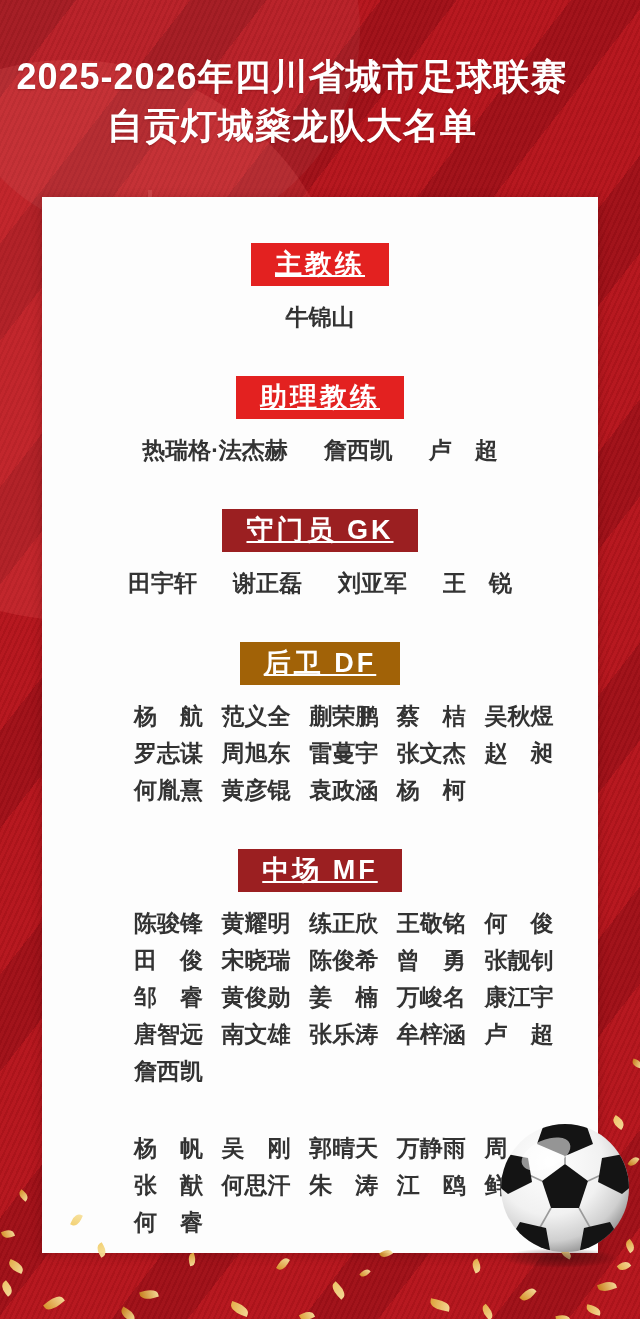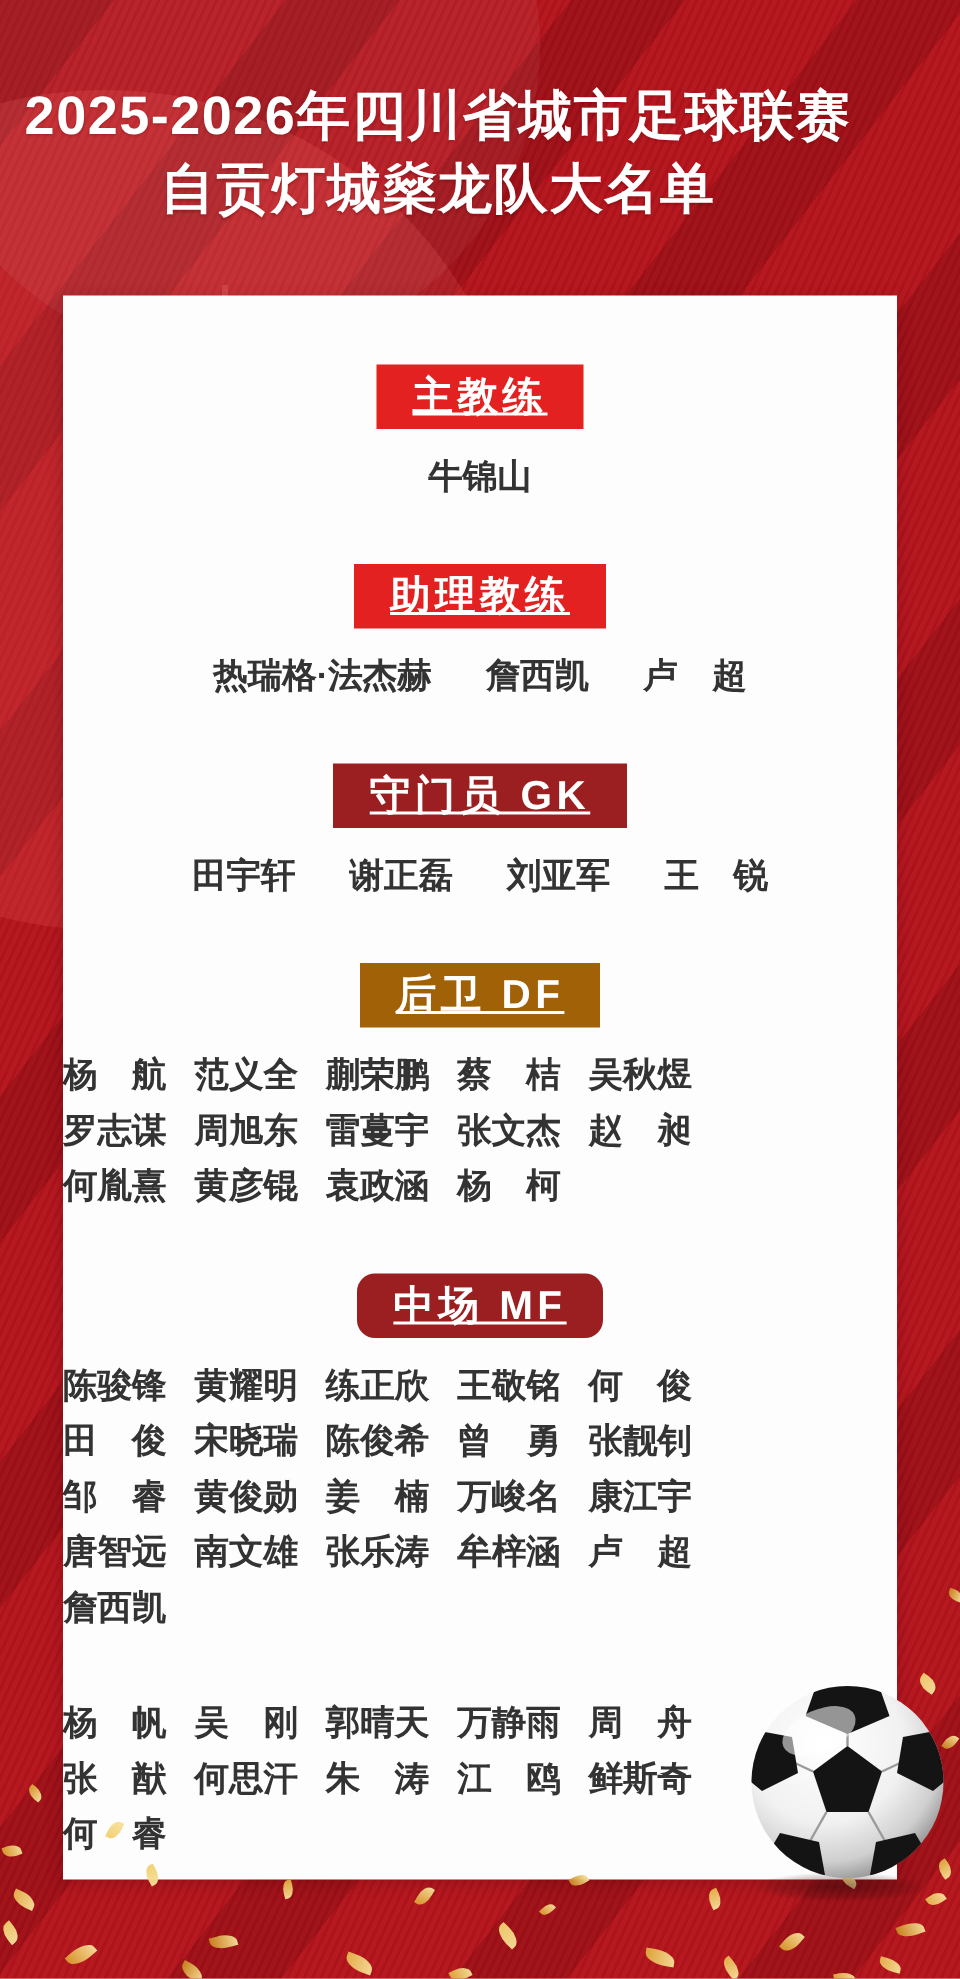--- a/index.html
+++ b/index.html
@@ -34,21 +34,21 @@
   .badge{
     display:inline-block;color:#ffffff;font-weight:800;font-size:27px;line-height:27px;
     padding:8px 24px;letter-spacing:3px;margin-bottom:13px;text-decoration:underline;
   }
   .badge.bright{background:#e32120;}
   .badge.dark{background:#9b1f21;}
   .row{font-weight:700;font-size:23px;color:#333333;line-height:37px;text-align:right;}
   .row.center{display:flex;justify-content:center;gap:36px;}
   .row.grid5{
     display:grid;grid-template-columns:repeat(5,1fr);
-    width:438px;text-align:left;
+    width:438px;margin-left:92px;text-align:left;
   }
   .player{white-space:nowrap;}
 
   .ball-wrap{position:absolute;left:494px;top:1118px;width:142px;height:152px;}
   .confetti{position:absolute;pointer-events:none;}
 </style>
 </head>
 <body>
 
 <div class="bg"></div>
@@ -88,21 +88,21 @@
           <span class="player">周旭东</span>
           <span class="player">雷蔓宇</span>
           <span class="player">张文杰</span>
           <span class="player">赵　昶</span>
         </div><div class="row grid5">
           <span class="player">何胤熹</span>
           <span class="player">黄彦锟</span>
           <span class="player">袁政涵</span>
           <span class="player">杨　柯</span>
         </div></section>
-      <section class="section"><div class="badge dark" style="background: rgb(155, 31, 33); border-radius: 12px;">中场 MF</div><div class="row grid5">
+      <section class="section"><div class="badge dark" style="background: rgb(155, 31, 33);">中场 MF</div><div class="row grid5">
           <span class="player">陈骏锋</span>
           <span class="player">黄耀明</span>
           <span class="player">练正欣</span>
           <span class="player">王敬铭</span>
           <span class="player">何　俊</span>
         </div><div class="row grid5">
           <span class="player">田　俊</span>
           <span class="player">宋晓瑞</span>
           <span class="player">陈俊希</span>
           <span class="player">曾　勇</span>

